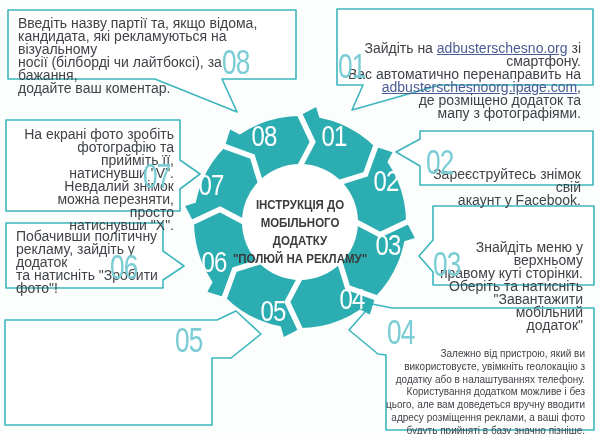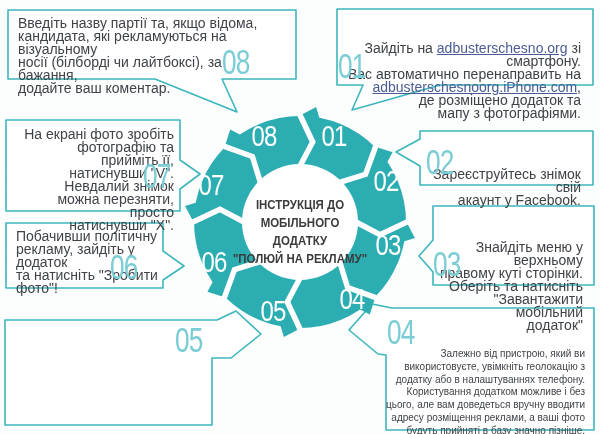--- a/index.html
+++ b/index.html
@@ -83,21 +83,21 @@
 "ПОЛЮЙ НА РЕКЛАМУ"</div>
 
   <div class="boxtext" style="left:18px;top:17px;width:266px;">Введіть назву партії та, якщо відома,
 кандидата, які рекламуються на візуальному
 носії (білборді чи лайтбоксі), за бажання,
 додайте ваш коментар.</div>
   <span class="boxnum" style="left:222px;top:48px;">08</span>
 
   <div class="boxtext ralign" style="left:347px;top:14px;width:234px;"><span>Зайдіть на </span><a>adbusterschesno.org</a><span> зі смартфону.
 Вас автоматично перенаправить на
-</span><a>adbusterschesnoorg.iPhone.com</a><span>,
+</span><a>adbusterschesnoorg.ipage.com</a><span>,
 де розміщено додаток та
 мапу з фотографіями.</span></div>
   <span class="boxnum" style="left:338px;top:52px;">01</span>
 
   <div class="boxtext" style="left:16px;top:128px;width:158px;text-align:right;">На екрані фото зробіть
 фотографію та прийміть її,
 натиснувши "V". Невдалий знімок
 можна перезняти, просто
 натиснувши "X".</div>
   <span class="boxnum" style="left:143px;top:162px;">07</span>

